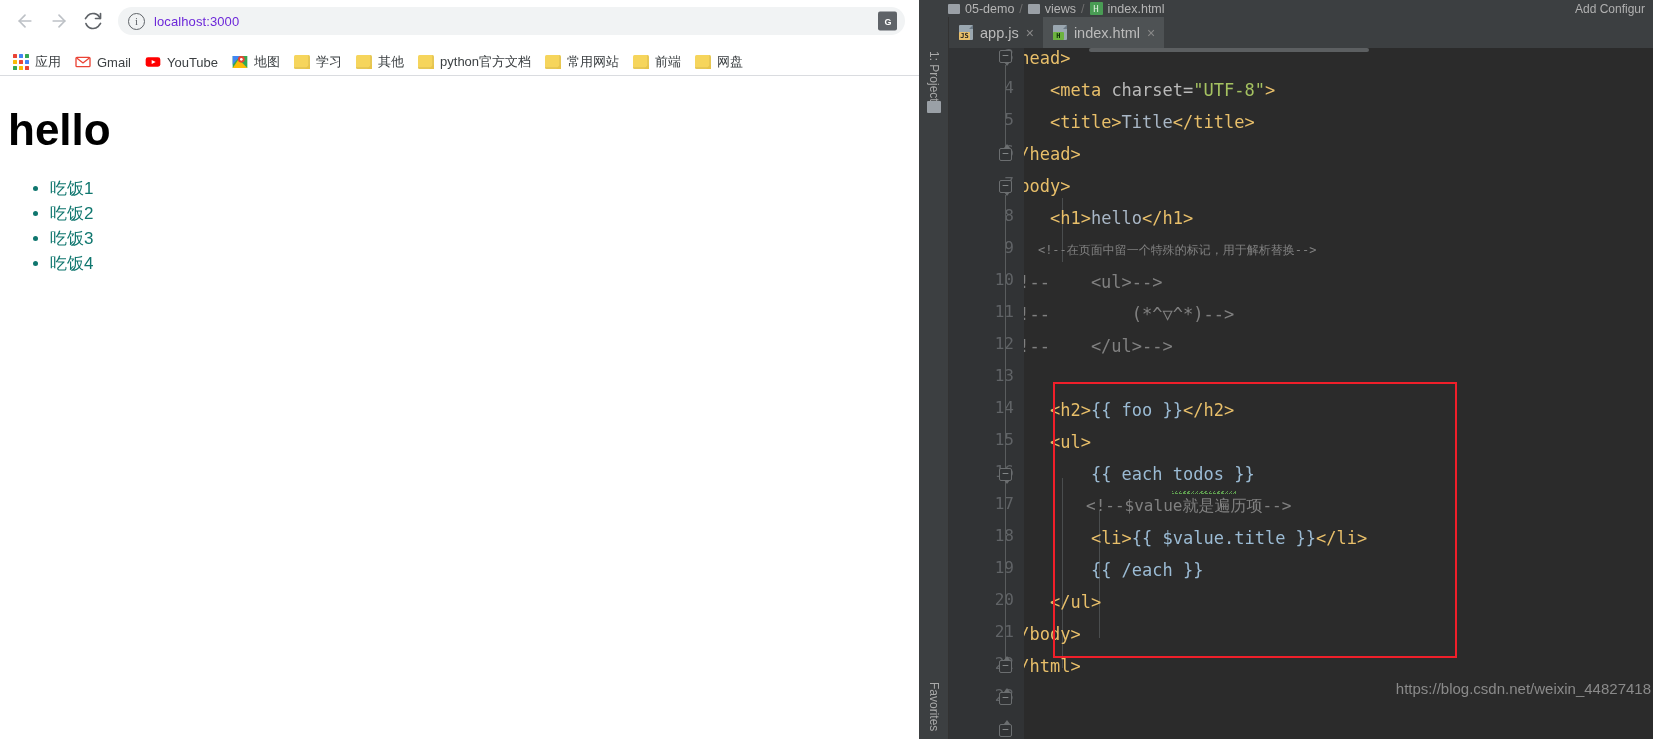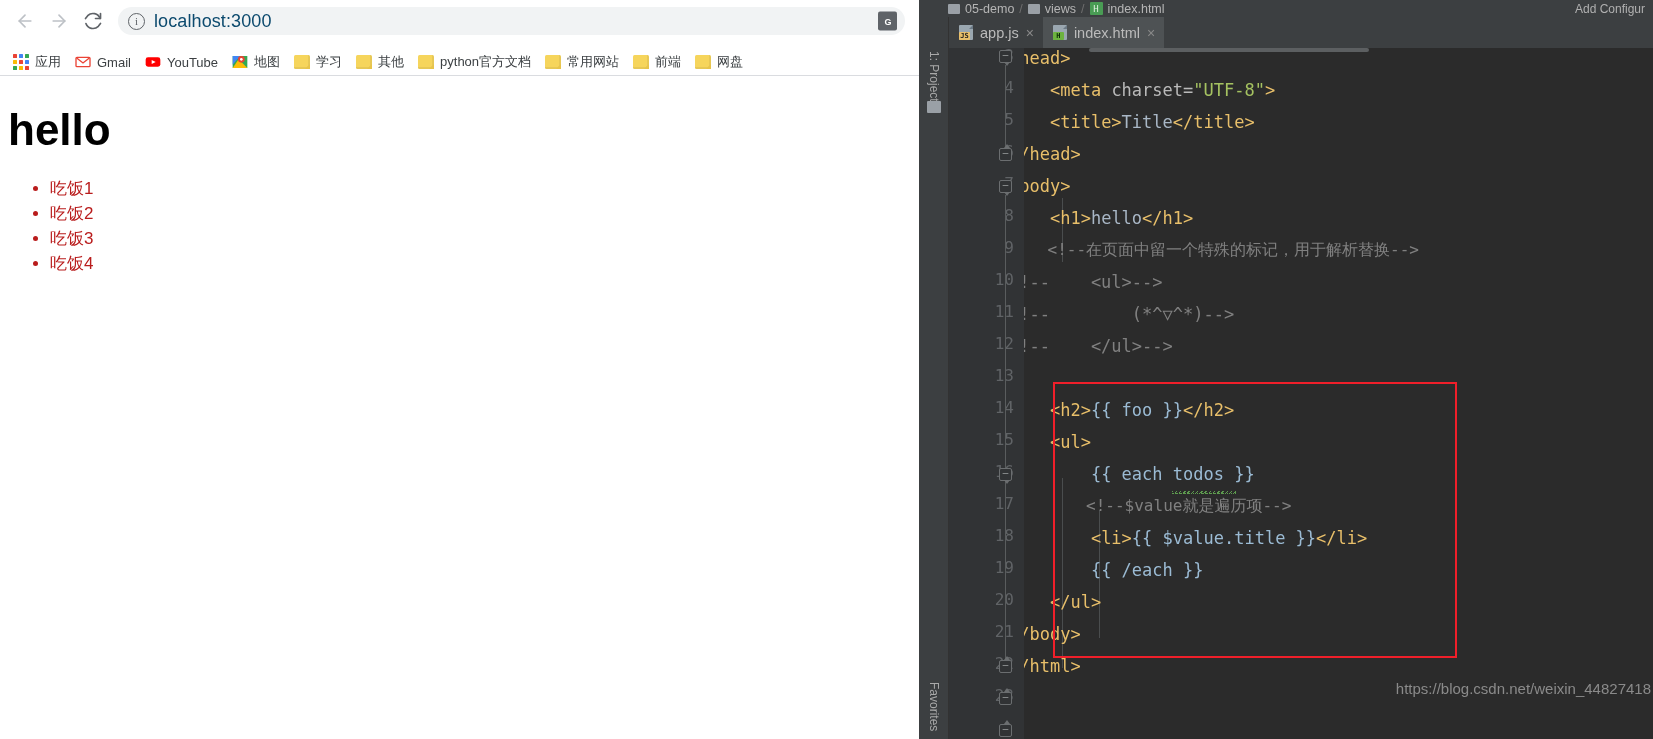--- a/index.html
+++ b/index.html
@@ -48,22 +48,22 @@
     width: 17px; height: 17px;
     border: 1.6px solid #5f6368;
     border-radius: 50%;
     color: #5f6368;
     font-size: 11px; line-height: 14px; text-align: center;
     font-family: "Liberation Serif", serif;
     flex: 0 0 auto;
     margin-right: 9px;
   }
   .omni-url {
-    font-size: 18px;
-    color: #0c4a6e;
+    font-size: 13px;
+    color: #6d28d9;
     letter-spacing: 0.1px;
     white-space: nowrap;
   }
   .translate-icon {
     position: absolute; right: 8px; top: 50%;
     transform: translateY(-50%);
     width: 19px; height: 19px;
     background: #5f6368;
     border-radius: 2px;
     color: #fff;
@@ -137,21 +137,21 @@
     color: #000;
     margin: 26px 0 0 0;
     font-family: "Liberation Sans", sans-serif;
   }
   .page-ul {
     margin: 22px 0 0 32px;
     padding-left: 10px;
   }
   .page-ul li {
     font-size: 17px;
-    color: #b91c1c;
+    color: #0f766e;
     line-height: 25px;
     list-style: disc;
   }
 
   
   .ide {
     position: absolute; left: 919px; top: 0;
     width: 734px; height: 739px;
     background: #2b2b2b;
     font-family: "DejaVu Sans Mono", monospace;
@@ -544,21 +544,21 @@
       <div class="cl" style="top:26px; left:-15px;"><span class="txt">    </span><span class="tag">&lt;meta </span><span class="attrn">charset=</span><span class="str">"UTF-8"</span><span class="tag">&gt;</span></div>
 
       <div class="cl" style="top:58px; left:-15px;"><span class="txt">    </span><span class="tag">&lt;title&gt;</span><span class="txt">Title</span><span class="tag">&lt;/title&gt;</span></div>
 
       <div class="cl" style="top:90px; left:-15px;"><span class="tag">&lt;/head&gt;</span></div>
 
       <div class="cl" style="top:122px; left:-15px;"><span class="tag">&lt;body&gt;</span></div>
 
       <div class="cl" style="top:154px; left:-15px;"><span class="txt">    </span><span class="tag">&lt;h1&gt;</span><span class="txt">hello</span><span class="tag">&lt;/h1&gt;</span></div>
 
-      <div class="cl" style="top:186px; left:-15px; font-size:16px;"><span class="cmt">    </span><span class="cmt">&lt;!--在页面中留一个特殊的标记，用于解析替换--&gt;</span></div>
+      <div class="cl" style="top:186px; left:-15px; font-size:12px;"><span class="cmt">    </span><span class="cmt">&lt;!--在页面中留一个特殊的标记，用于解析替换--&gt;</span></div>
 
       <div class="cl" style="top:218px; left:-15px;"><span class="cmt">&lt;!--    &lt;ul&gt;--&gt;</span></div>
 
       <div class="cl" style="top:250px; left:-15px;"><span class="cmt">&lt;!--        (*^▽^*)--&gt;</span></div>
 
       <div class="cl" style="top:282px; left:-15px;"><span class="cmt">&lt;!--    &lt;/ul&gt;--&gt;</span></div>
 
       <div class="cl" style="top:314px; left:-15px;"></div>
 
       <div class="cl" style="top:346px; left:-15px;"><span class="txt">    </span><span class="tag">&lt;h2&gt;</span><span class="tpl">{{ foo }}</span><span class="tag">&lt;/h2&gt;</span></div>

